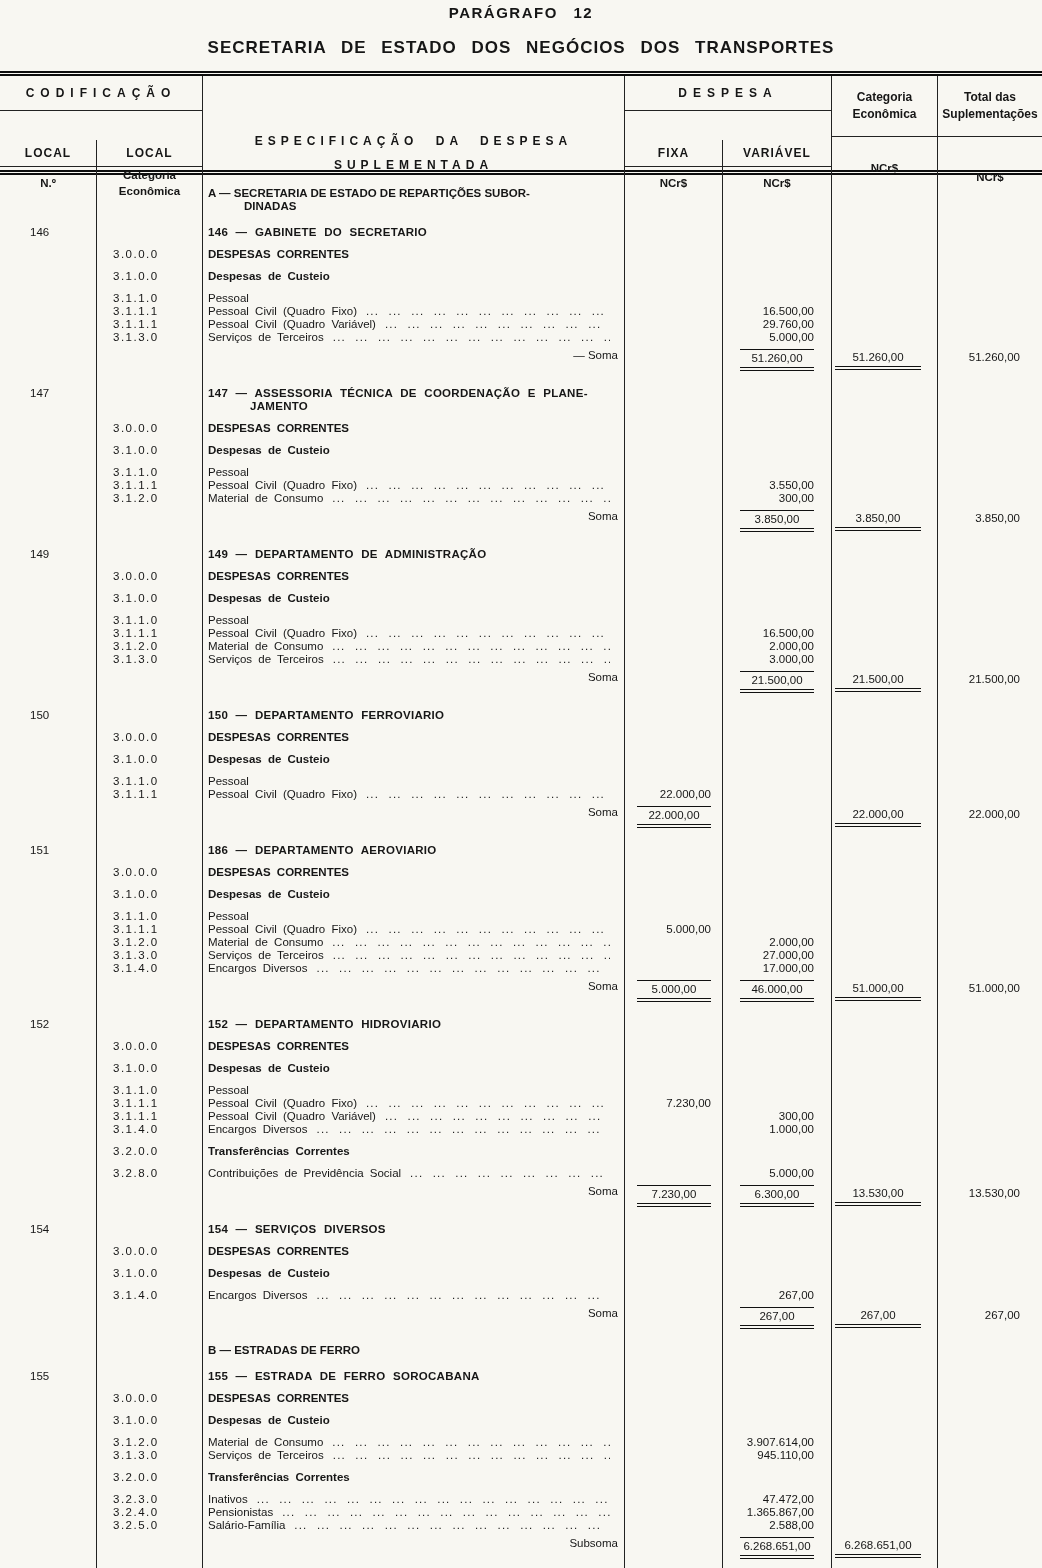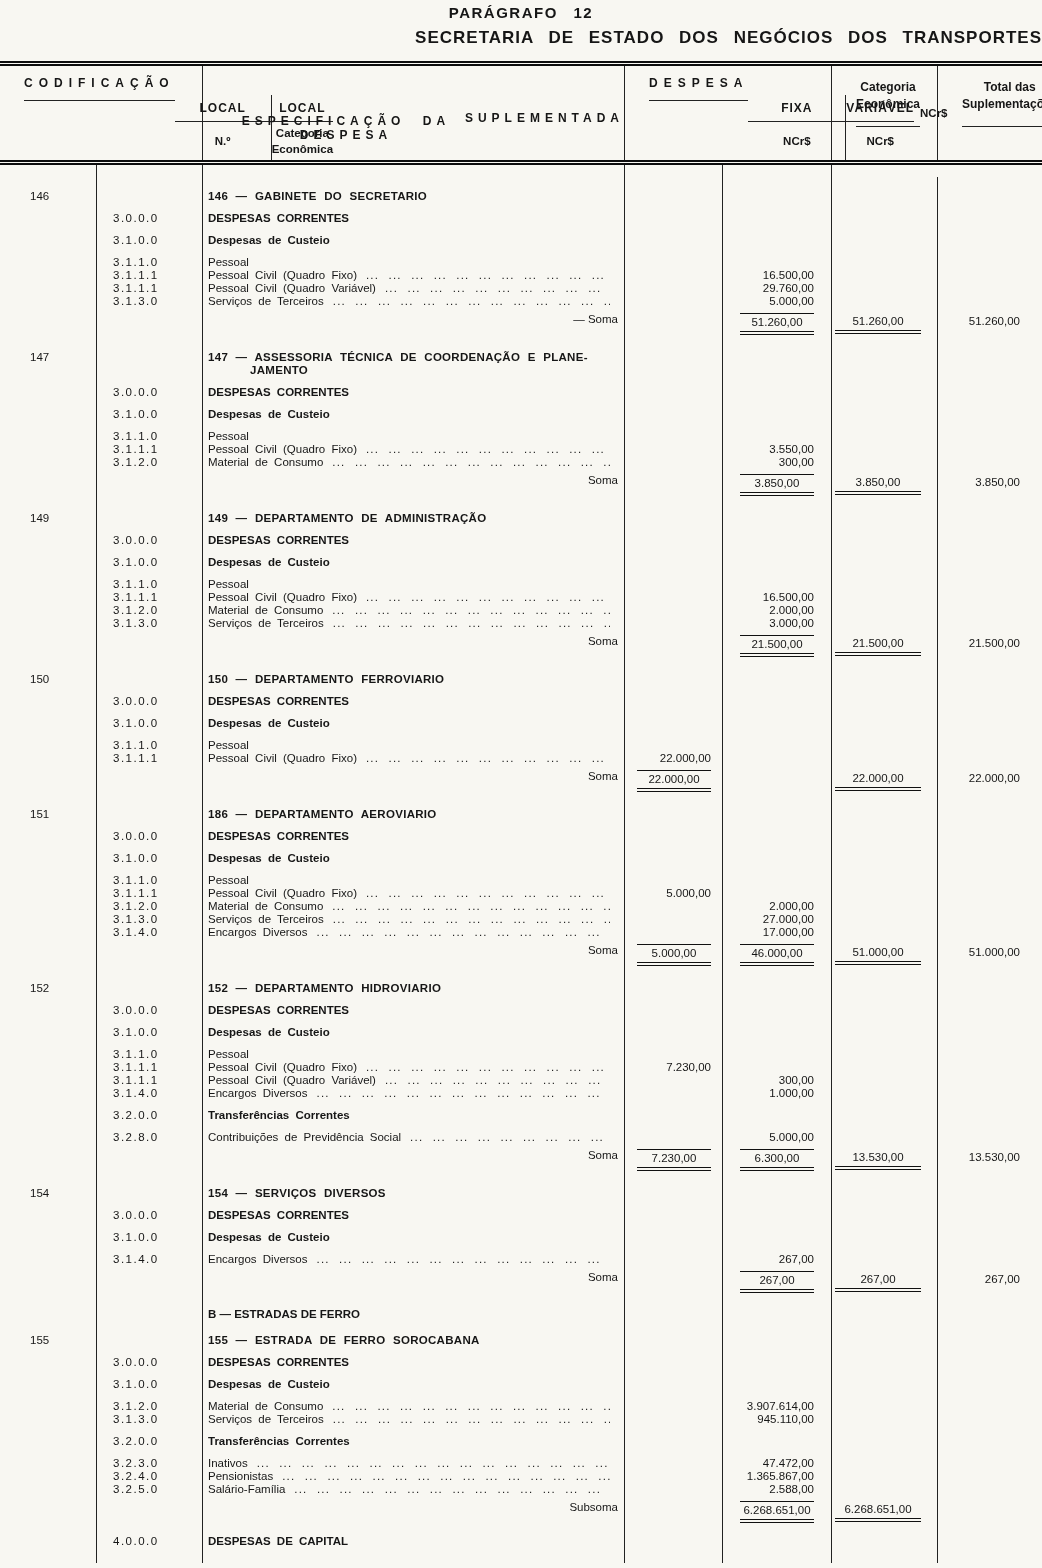--- a/index.html
+++ b/index.html
@@ -5,30 +5,30 @@
   html,body { margin:0; padding:0; }
   body { background:#e8e7e2; }
   .page {
     position:relative; width:1042px; height:1568px; margin:0 auto;
     background:#f8f7f2; color:#161616; overflow:hidden;
     font-family:Liberation Sans, sans-serif;
   }
   
   .title1 { text-align:center; padding-top:4px; font-size:15px; font-weight:bold;
             letter-spacing:1.5px; word-spacing:10px; }
-  .title2 { text-align:right; margin-top:7px; font-size:17px; font-weight:bold;
+  .title2 { text-align:center; margin-top:17px; font-size:17px; font-weight:bold;
             letter-spacing:1px; word-spacing:9px; }
   
   .thead {
     margin-top:13px; height:104px; box-sizing:border-box;
     border-top:5px double #0d0d0d; border-bottom:5px double #0d0d0d;
     display:grid; grid-template-columns:203px 422px 207px 106px 104px;
     font-weight:bold; font-size:12px;
   }
-  .hcell { border-right:1.5px solid #222; display:flex; flex-direction:row; box-sizing:border-box;padding-left:24px; }
+  .hcell { border-right:1.5px solid #222; display:flex; flex-direction:column; box-sizing:border-box; }
   .hcell.last { border-right:none;gap:18px; }
   .h-top { height:34px; display:flex; align-items:center; justify-content:center;
            border-bottom:1.5px solid #222; letter-spacing:6px; }
   .h-sub { flex:1; display:grid;margin-top:29px; }
   .h-sub.cod { grid-template-columns:97px 1fr; }
   .h-sub.desp { grid-template-columns:98px 1fr; }
   .h-subcol { display:flex; flex-direction:column; box-sizing:border-box; }
   .h-subcol.first { border-right:1.5px solid #222; }
   .h-sublbl { height:26px; display:flex; align-items:center; justify-content:center;
               border-bottom:1.5px solid #222; letter-spacing:1px; }
@@ -127,20 +127,24 @@
         <div>Suplementações</div>
       </div>
       <div class="h-ncr">NCr$</div>
     </div>
   </div>
 
   <div class="tbody" id="tbody">
       <div class="row section">
         <div class="cell c1"></div>
         <div class="cell c2"></div>
+        <div class="cell c3">
+          <div class="t-line1">A — SECRETARIA DE ESTADO DE REPARTIÇÕES SUBOR-</div>
+          <div class="t-line2 sec">DINADAS</div>
+        </div>
         <div class="cell c4"></div>
         <div class="cell c5"></div>
         <div class="cell c6"></div>
         <div class="cell c7"></div>
       </div>
       <div class="row dept">
         <div class="cell c1">146</div>
         <div class="cell c2"></div>
         <div class="cell c3">
           <div class="t-line1">146 — GABINETE DO SECRETARIO</div>

